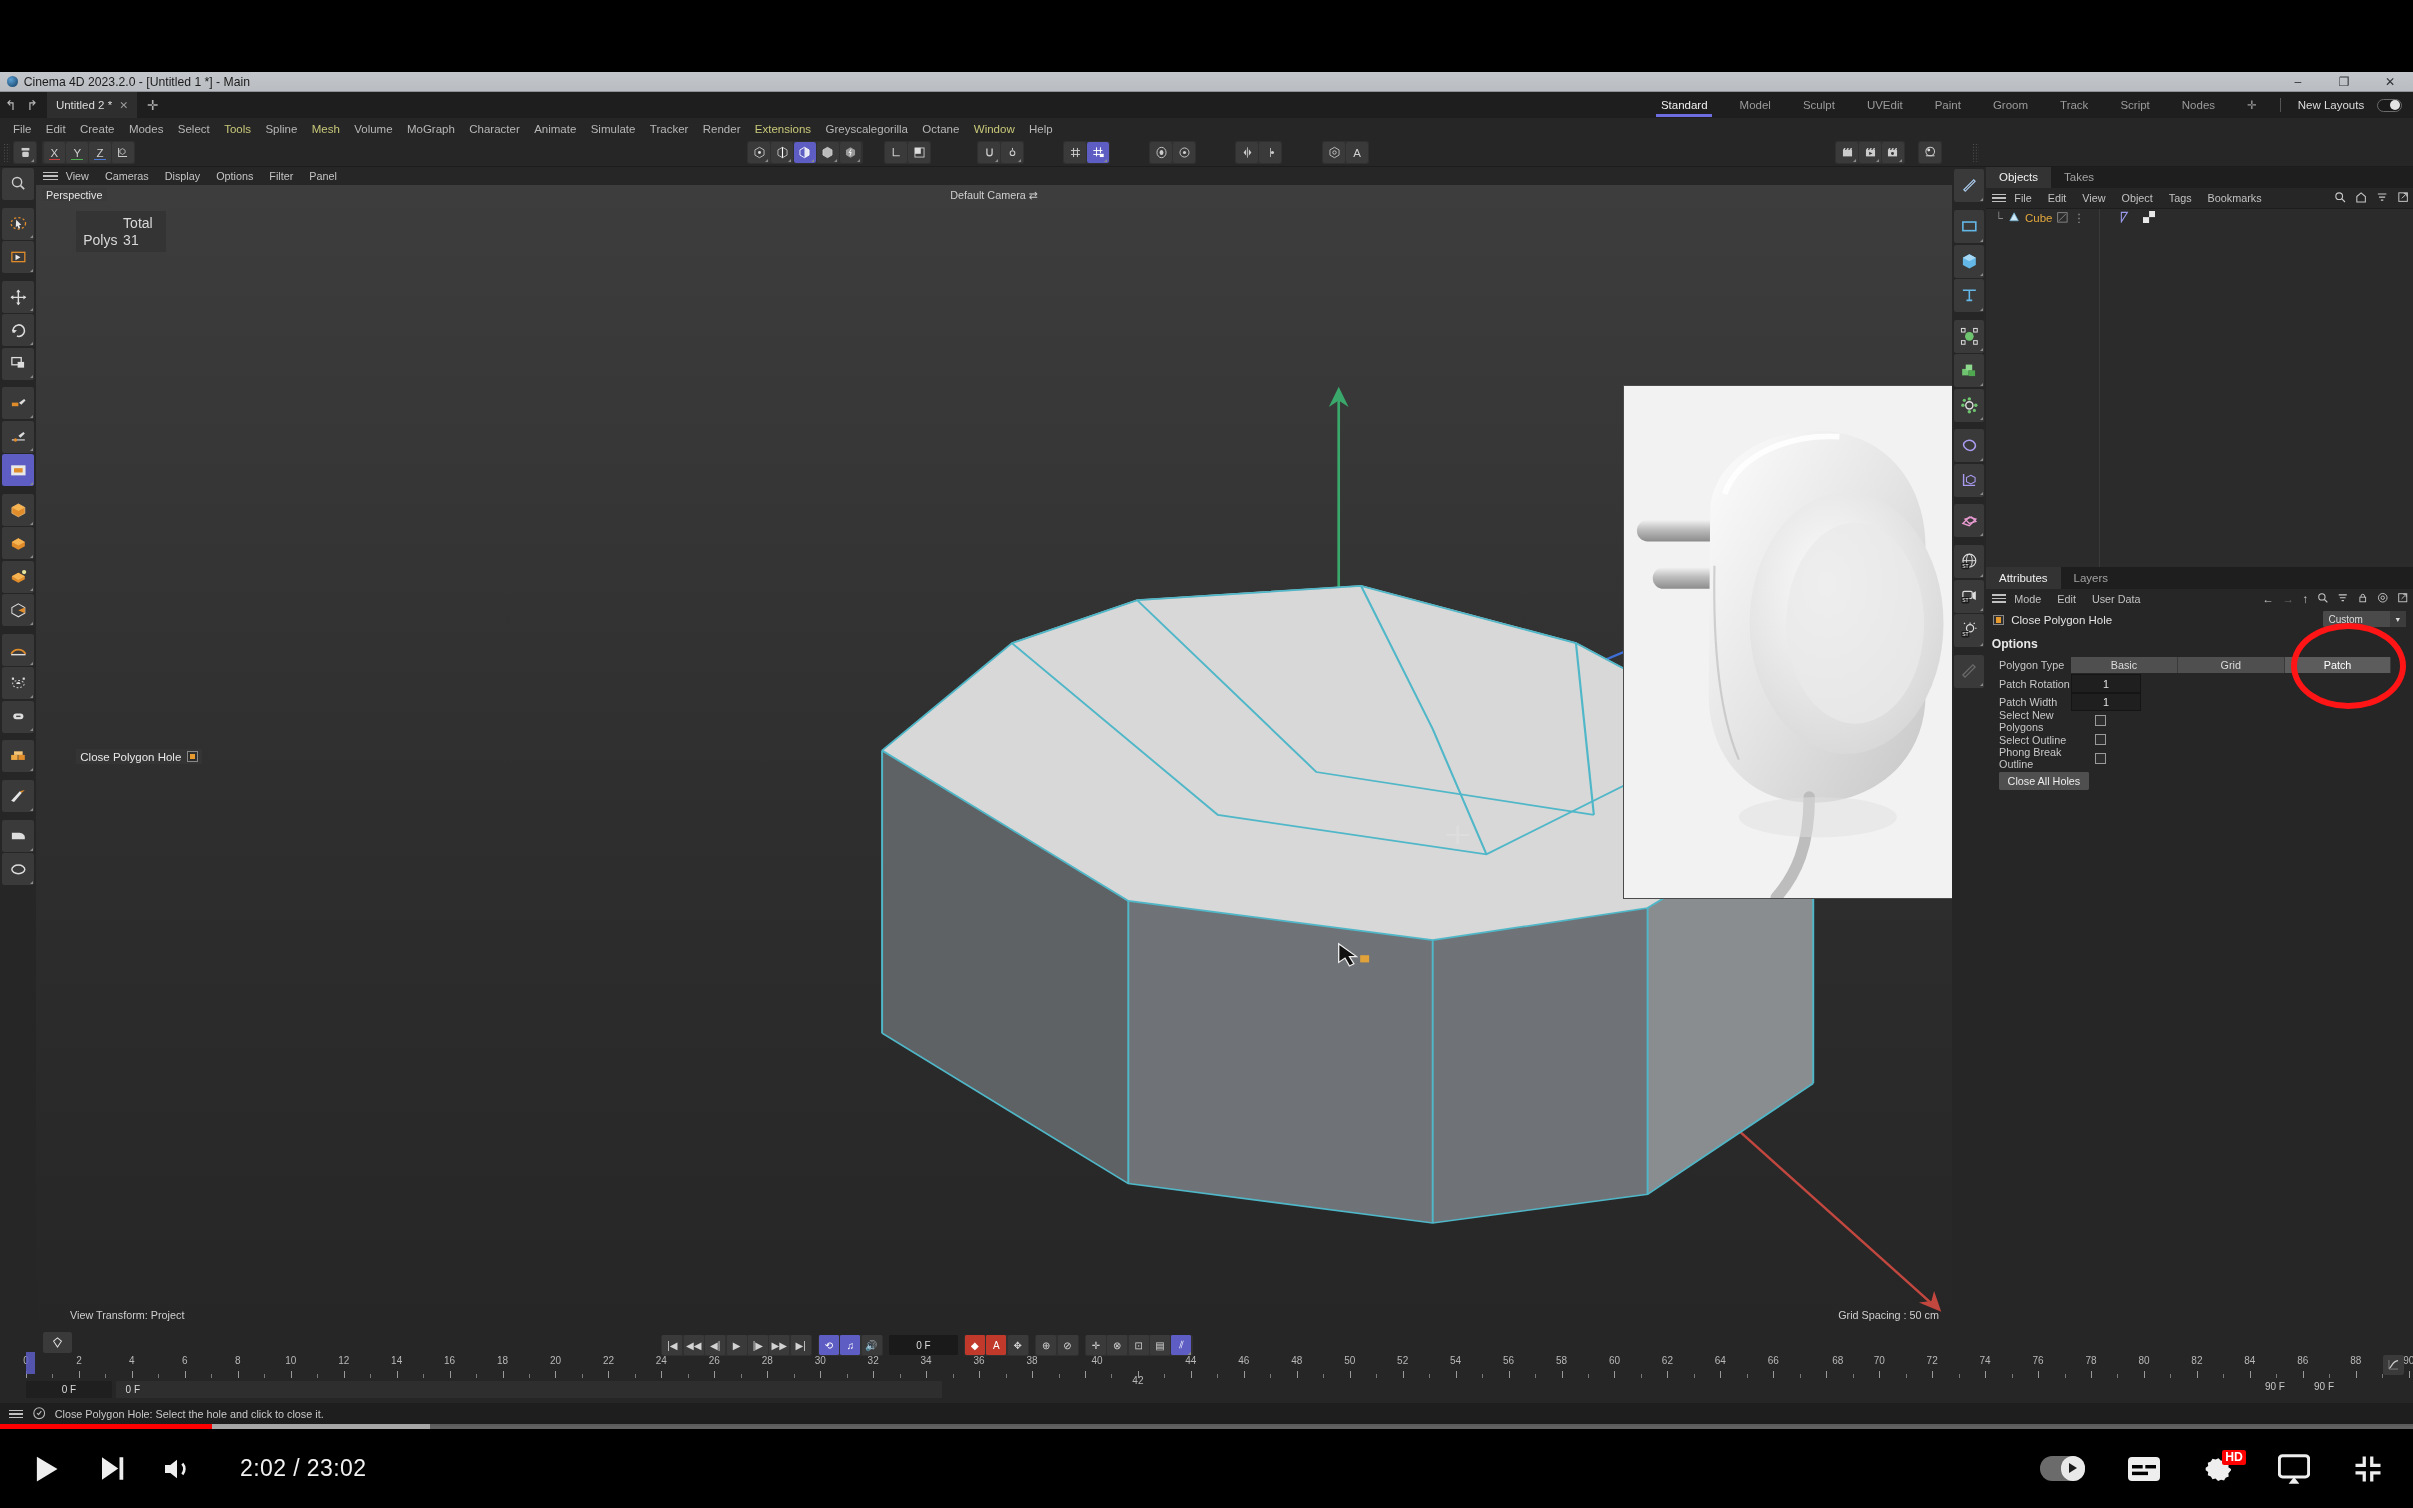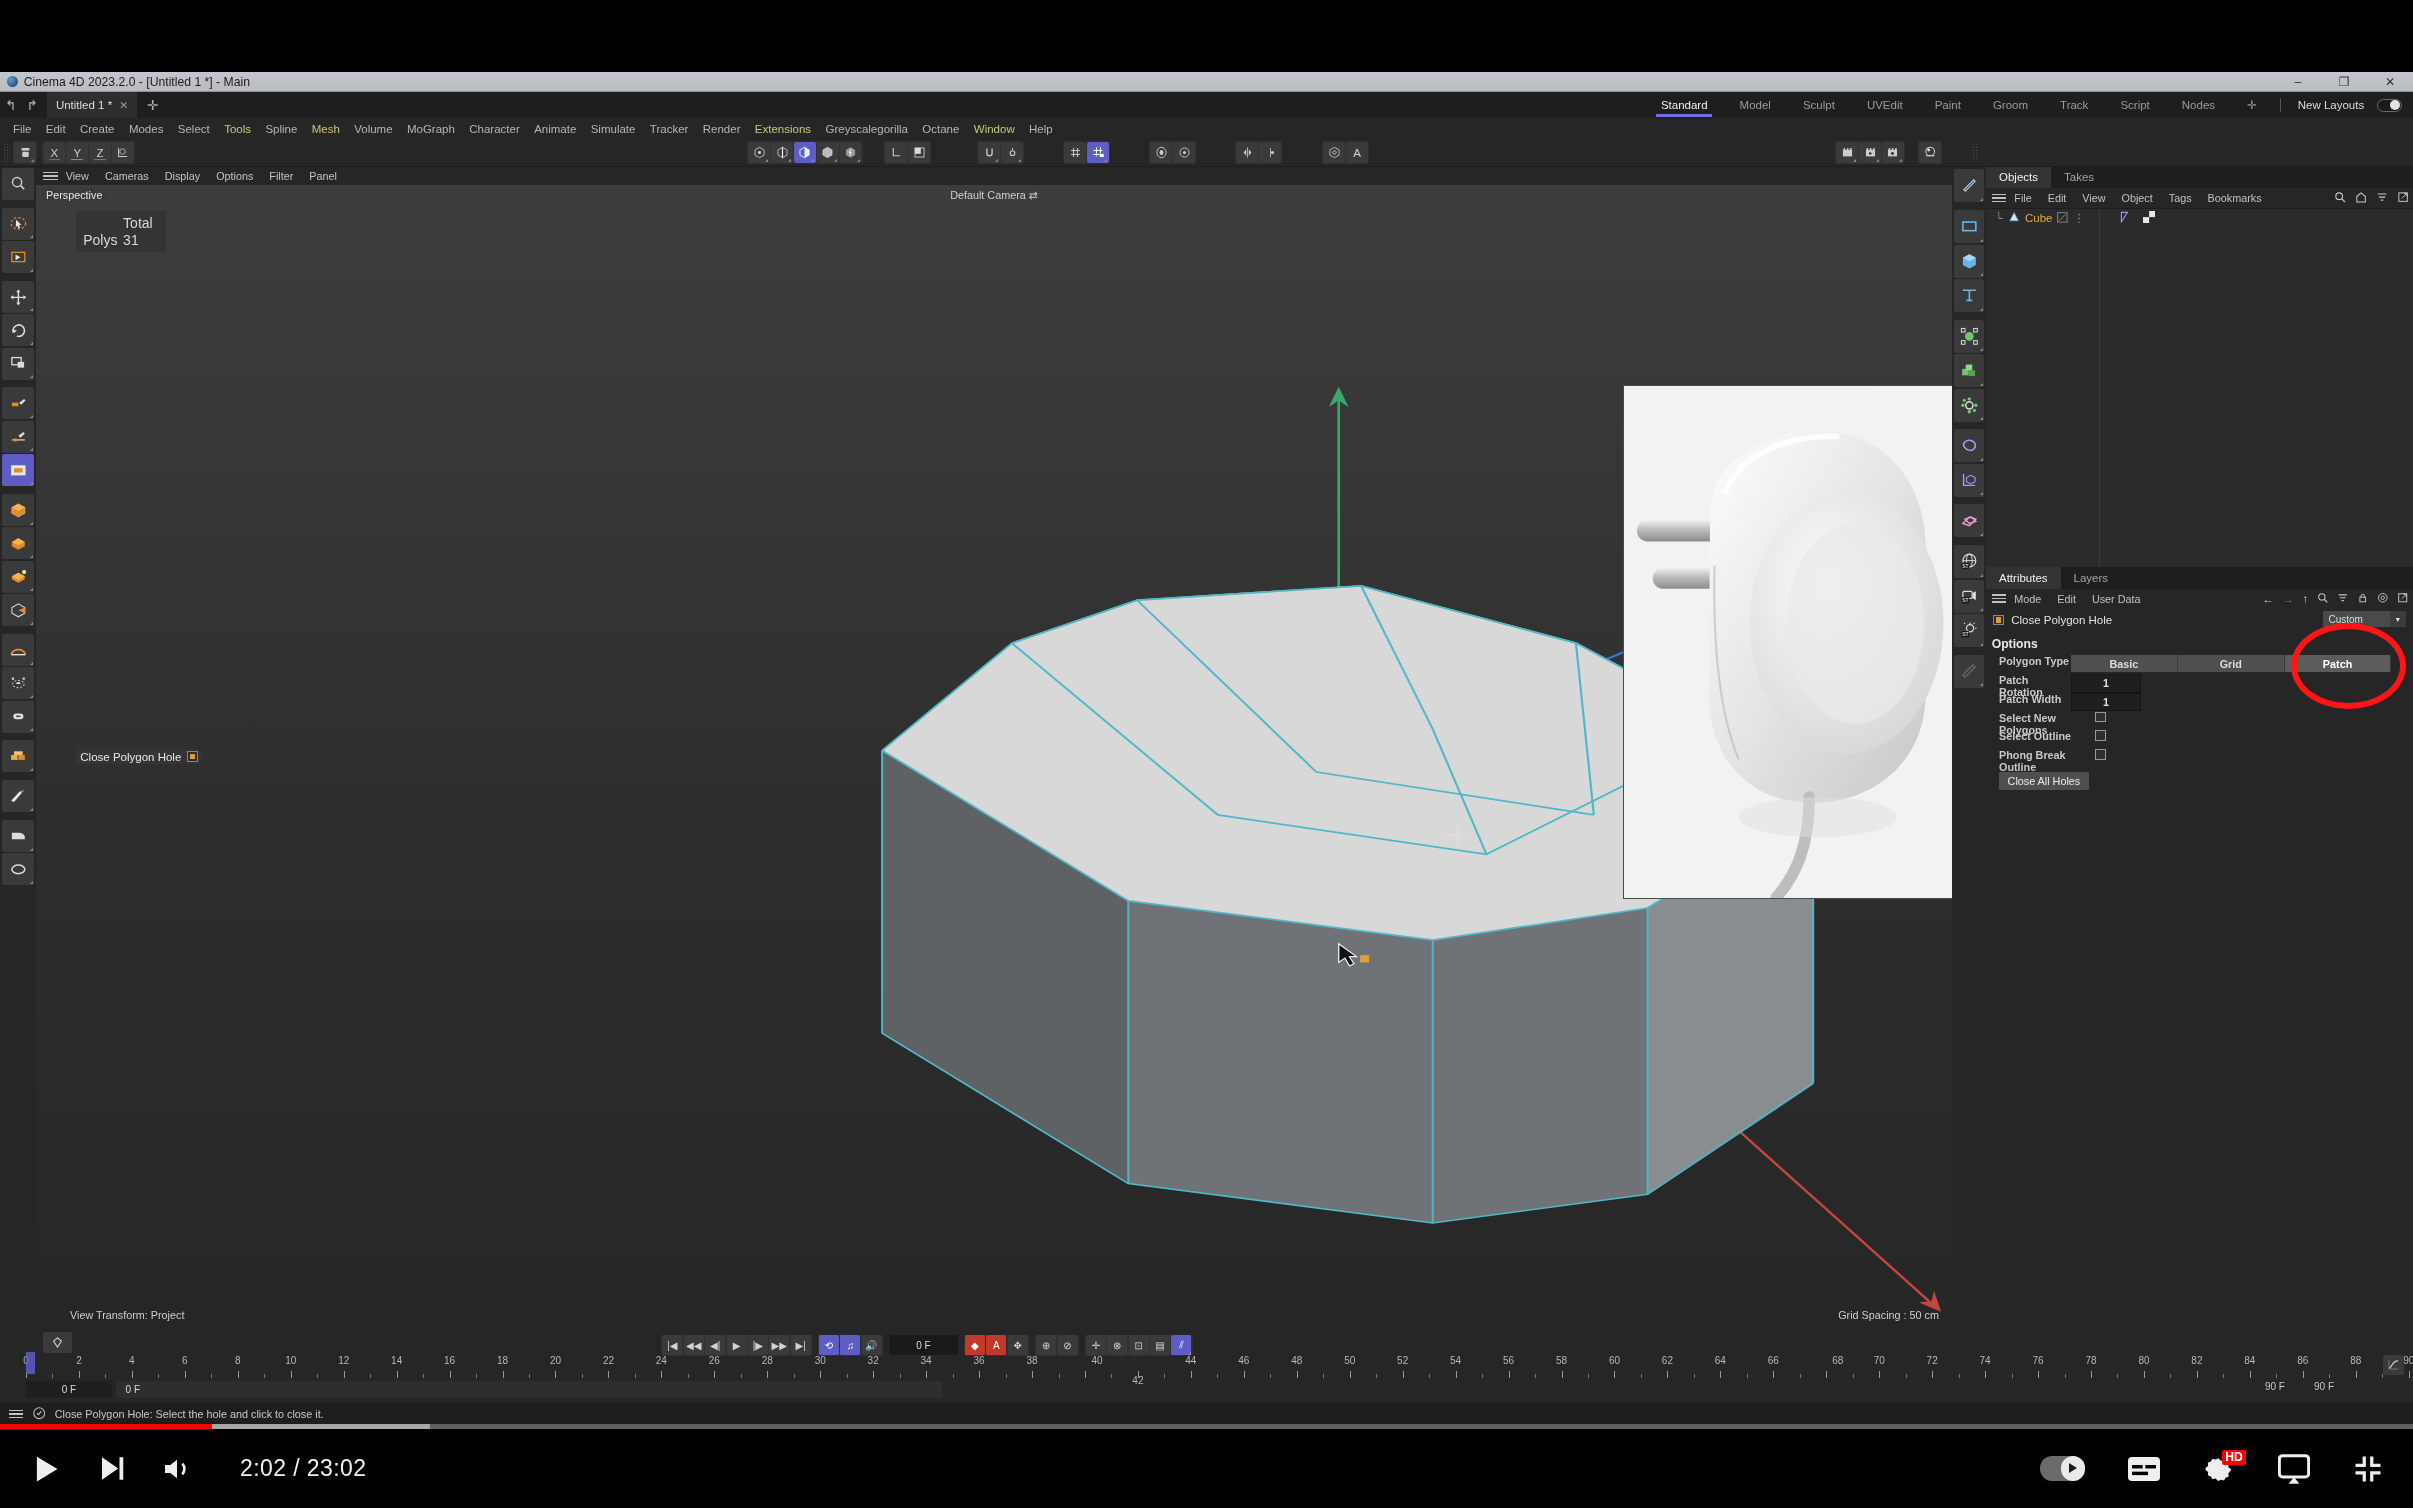--- a/index.html
+++ b/index.html
@@ -201,21 +201,21 @@
   #attrpanel { flex: 1; background: #262626; display: flex; flex-direction: column; position: relative; }
   .attr-head { height: 23px; display: flex; align-items: center; padding: 0 7.2px; gap: 7.2px; position: relative; }
   .attr-head .t { font-size: 11.5px; color: #e3e3e3; }
   .combo {
     position: absolute; right: 7.2px; top: 2.9px; width: 83px; height: 16px;
     background: #4a4a4a; border-radius: 1.4px; display: flex; align-items: center;
     font-size: 10px; color: #ddd; padding-left: 5.7px;
   }
   .combo .arrow { position: absolute; right: 0; top: 0; width: 16px; height: 16px; background: #3c3c3c; display:flex;align-items:center;justify-content:center; font-size: 7.2px;}
   .sect-title { font-size: 12.2px; color: #e8e8e8; padding: 5.7px 0 4.3px 5.7px; font-weight: 600; }
-  .arow { display: flex; align-items: flex-start; height: 18.7px; font-size: 10.8px; color: #c8c8c8; font-weight: bold; }
+  .arow { display: flex; align-items: center; height: 18.7px; font-size: 10.8px; color: #c8c8c8; }
   .arow .lbl { width: 85px; padding-left: 13px; }
   .seg { display: flex; flex: 1; margin-right: 21.5px; }
   .seg div { flex: 1; text-align: center; font-size: 10.8px; color: #dcdcdc; background: #4f4f4f; padding: 2.2px 0; border-right: 0.7px solid #3a3a3a; }
   .seg div.on { background: #5c5c5c; color: #fff; }
   .numfield {
     width: 70px; background: #1f1f1f; color: #e0e0e0; font-size: 10.8px;
     text-align: center; padding: 2.2px 0; border: 0.7px solid #151515;
   }
   .cbx { width: 10.8px; height: 10.8px; border: 0.7px solid #9a9a9a; background: #2e2e2e; }
   .abtn { margin-left: 13px; background: #4f4f4f; color: #ececec; font-size: 10.8px; padding: 2.9px 8.6px; border-radius: 1.4px; display: inline-block; }
@@ -296,21 +296,21 @@
         <div class="win-btn">✕</div>
       </div>
     </div>
 
     <div id="c4d">
 
       <div id="tabbar">
         <div class="undo-ico">↰</div>
         <div class="undo-ico">↱</div>
         <div id="doc-tab">
-          <span>Untitled 1 *</span>
+          <span>Untitled 2 *</span>
           <span class="x">✕</span>
         </div>
         <div class="tab-plus">✛</div>
 
         <div id="layoutbar">
           <div class="layout-tab active">Standard</div>
           <div class="layout-tab">Model</div>
           <div class="layout-tab">Sculpt</div>
           <div class="layout-tab">UVEdit</div>
           <div class="layout-tab">Paint</div>

